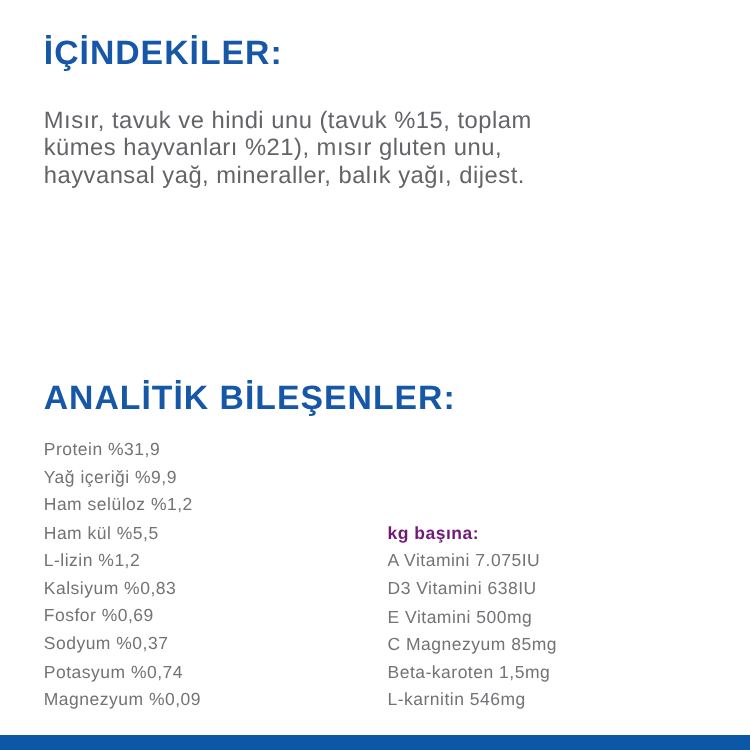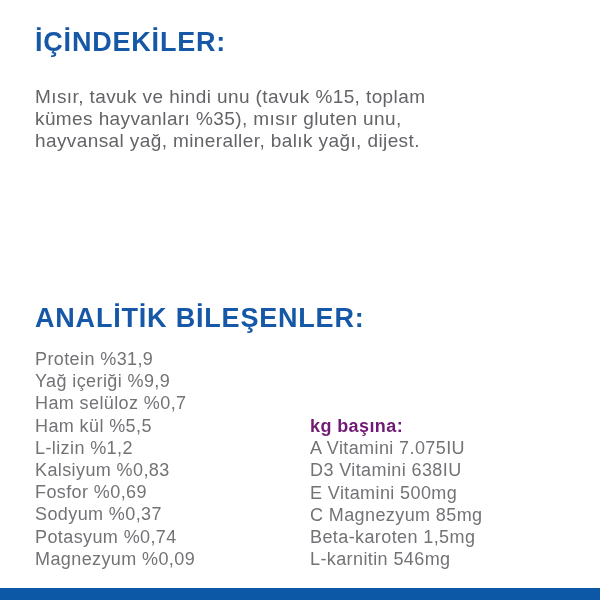--- a/index.html
+++ b/index.html
@@ -32,21 +32,21 @@
     top: 66px;
     width: 540px;
     font-size: 19px;
     line-height: 22px;
     letter-spacing: 0.4px;
     color: #636467;
     margin-top: 20px;
   }
   .list {
     position: absolute;
-    font-size: 18px;
+    font-size: 14px;
     line-height: 22.2px;
     letter-spacing: 0.4px;
     color: #727376;
   }
   #components-list { left: 35px;  top: 348px; width: 260px; }
   #per-kg-section  { left: 310px; top: 415px; width: 260px; }
   .per-kg-title {
     font-weight: bold;
     color: #701a75;
     letter-spacing: 0.4px;
@@ -62,30 +62,30 @@
 </style>
 </head>
 <body>
 
 <div class="page">
 
   <h1 class="section-title" id="ingredients-title">İÇİNDEKİLER:</h1>
 
   <div class="body-text">
       <div>Mısır, tavuk ve hindi unu (tavuk %15, toplam</div>
-      <div>kümes hayvanları %35), mısır gluten unu,</div>
+      <div>kümes hayvanları %21), mısır gluten unu,</div>
       <div>hayvansal yağ, mineraller, balık yağı, dijest.</div>
     </div>
 
   <h1 class="section-title" id="analytics-title">ANALİTİK BİLEŞENLER:</h1>
 
   <div class="list" id="components-list">
       <div>Protein %31,9</div>
       <div>Yağ içeriği %9,9</div>
-      <div>Ham selüloz %0,7</div>
+      <div>Ham selüloz %1,2</div>
       <div>Ham kül %5,5</div>
       <div>L-lizin %1,2</div>
       <div>Kalsiyum %0,83</div>
       <div>Fosfor %0,69</div>
       <div>Sodyum %0,37</div>
       <div>Potasyum %0,74</div>
       <div>Magnezyum %0,09</div>
     </div>
 
   <div class="list" id="per-kg-section">

